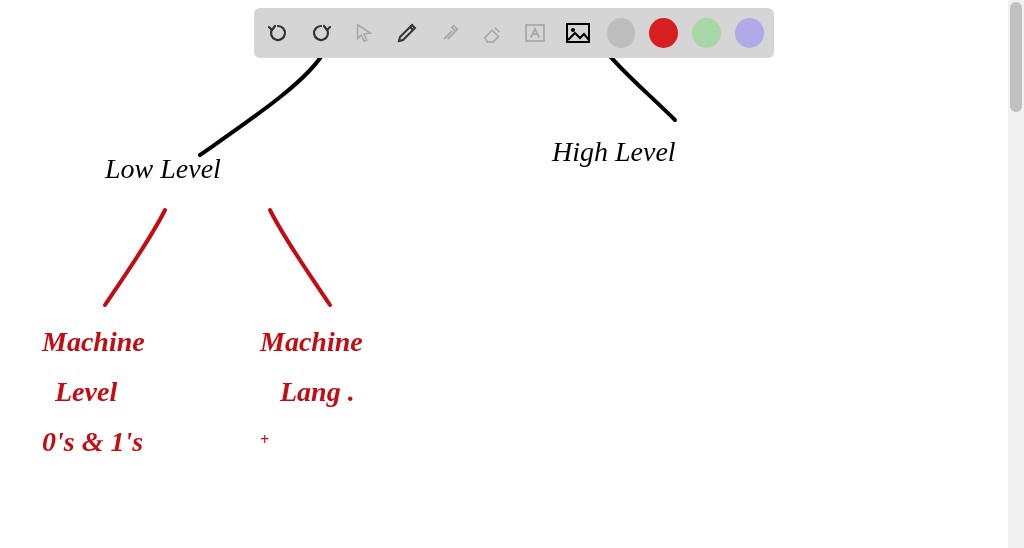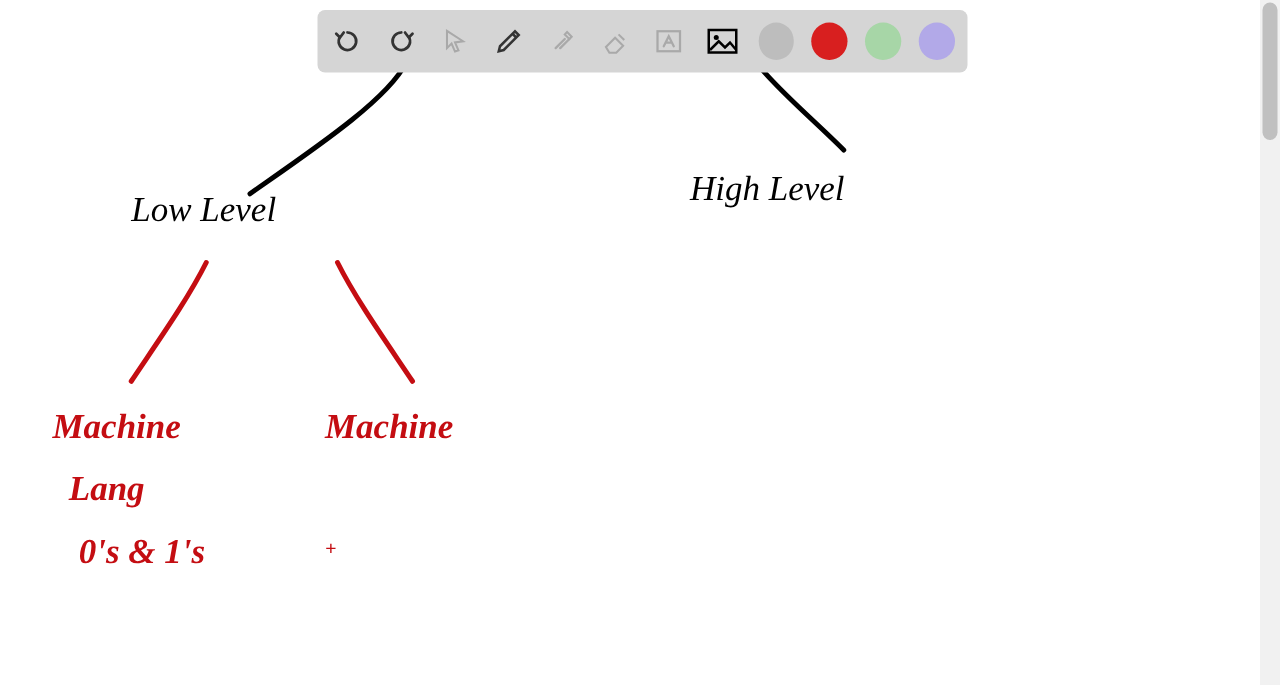--- a/index.html
+++ b/index.html
@@ -80,24 +80,25 @@
 
     <path d="M 165 210 C 150 240, 125 275, 105 305" stroke="#c40d12" stroke-width="4" fill="none" stroke-linecap="round"></path>
 
     <path d="M 270 210 C 285 240, 310 275, 330 305" stroke="#c40d12" stroke-width="4" fill="none" stroke-linecap="round"></path>
   </svg>
 
   <div class="hw" style="left:105px; top:152px;">Low Level</div>
   <div class="hw" style="left:552px; top:135px;">High Level</div>
 
   <div class="hw red" style="left:42px; top:325px;">Machine</div>
-  <div class="hw red" style="left:55px; top:375px;">Lang</div>
-  <div class="hw red" style="left:42px; top:425px;margin-left:21px;">0's &amp; 1's</div>
+  <div class="hw red" style="left:55px; top:375px;">Level</div>
+  <div class="hw red" style="left:42px; top:425px;">0's &amp; 1's</div>
 
   <div class="hw red" style="left:260px; top:325px;">Machine</div>
+  <div class="hw red" style="left:280px; top:375px;">Lang .</div>
   <div class="hw red" style="left:260px; top:430px; font-size:16px;">+</div>
 
   <div class="toolbar">
     <div class="tool" title="undo">
       <svg width="24" height="24" viewBox="0 0 24 24">
           <path d="M12 5a7 7 0 1 1-6.1 3.5" fill="none" stroke="currentColor" stroke-width="2.2" stroke-linecap="round"></path>
           <path d="M3 6 l3 3 l3 -4" fill="none" stroke="currentColor" stroke-width="2.2" stroke-linecap="round" stroke-linejoin="round"></path>
         </svg>
     </div>
     <div class="tool" title="redo">

